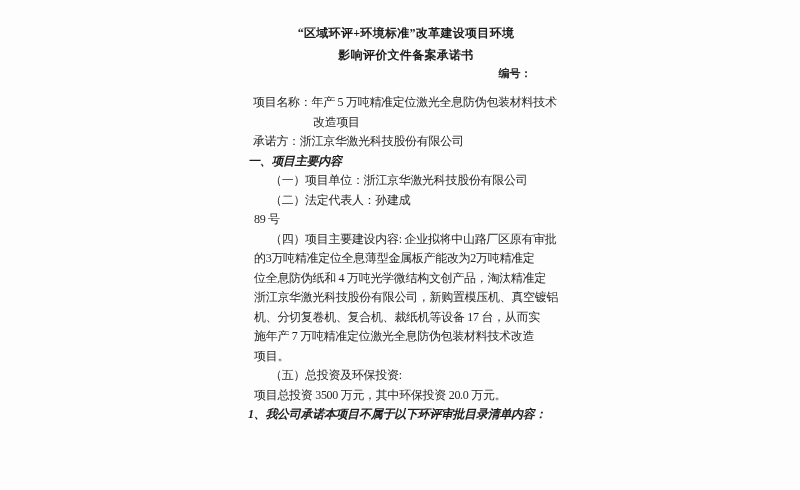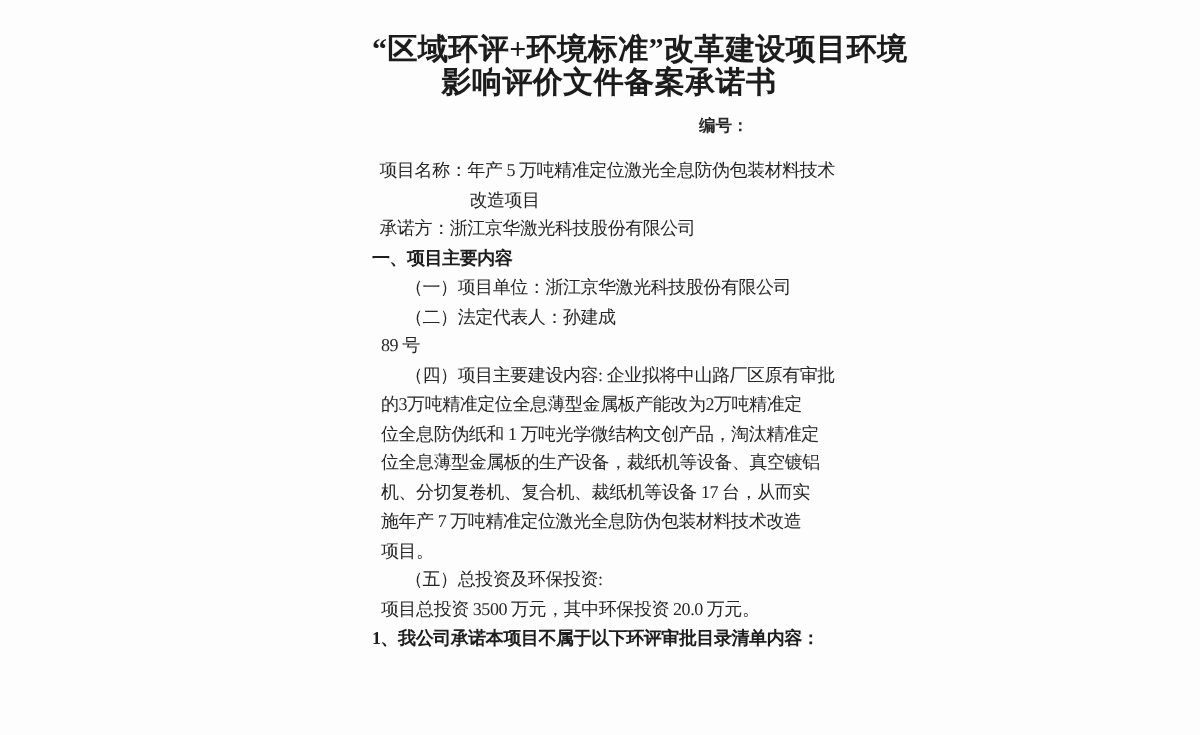--- a/index.html
+++ b/index.html
@@ -18,47 +18,47 @@
   }
   .doc {
     position: absolute;
     left: 248px;
     top: 22px;
     width: 316px;
   }
   .title {
     text-align: center;
     font-weight: 700;
-    font-size: 20px;
+    font-size: 12px;
     line-height: 22px;
     color: #1c1c1c;
     letter-spacing: 0.3px;
     white-space: nowrap;
   }
   .serial {
-    margin-top: 11px;
     padding-left: 218px;
     font-size: 11px;
     font-weight: 700;
     color: #2a2a2a;
     line-height: 15px;
+    text-align: center;
   }
   .body-lines {
     margin-top: 12px;
     font-size: 12px;
     line-height: 19.5px;
     letter-spacing: -0.3px;
     color: #262626;
   }
   .line { white-space: nowrap; }
   .off-label { padding-left: 5px; }   
   .off-cont  { padding-left: 6px; font-family: Liberation Serif, serif; }   
   .off-item  { padding-left: 22px; }  
   .off-wrap2 { padding-left: 65px; }  
-  .bold { font-weight: 700; color: #1e1e1e; }
+  .bold { font-weight: 700; color: #1e1e1e; font-style: italic; }
 </style>
 </head>
 <body>
 
 <div class="page">
   <div class="doc">
 
     <div class="title">
       <div>“区域环评+环境标准”改革建设项目环境</div>
       <div>影响评价文件备案承诺书</div>
@@ -69,22 +69,22 @@
     <div class="body-lines">
       <div class="line off-label">项目名称：年产 5 万吨精准定位激光全息防伪包装材料技术</div>
       <div class="line off-wrap2">改造项目</div>
       <div class="line off-label">承诺方：浙江京华激光科技股份有限公司</div>
       <div class="line bold">一、项目主要内容</div>
       <div class="line off-item">（一）项目单位：浙江京华激光科技股份有限公司</div>
       <div class="line off-item">（二）法定代表人：孙建成</div>
       <div class="line off-cont">89 号</div>
       <div class="line off-item">（四）项目主要建设内容: 企业拟将中山路厂区原有审批</div>
       <div class="line off-cont">的3万吨精准定位全息薄型金属板产能改为2万吨精准定</div>
-      <div class="line off-cont">位全息防伪纸和 1 万吨光学微结构文创产品，淘汰精准定</div>
-      <div class="line off-cont">位全息薄型金属板的生产设备，裁纸机等设备、真空镀铝</div>
+      <div class="line off-cont">位全息防伪纸和 4 万吨光学微结构文创产品，淘汰精准定</div>
+      <div class="line off-cont">浙江京华激光科技股份有限公司，新购置模压机、真空镀铝</div>
       <div class="line off-cont">机、分切复卷机、复合机、裁纸机等设备 17 台，从而实</div>
       <div class="line off-cont">施年产 7 万吨精准定位激光全息防伪包装材料技术改造</div>
       <div class="line off-cont">项目。</div>
       <div class="line off-item">（五）总投资及环保投资:</div>
       <div class="line off-cont">项目总投资 3500 万元，其中环保投资 20.0 万元。</div>
       <div class="line bold">1、我公司承诺本项目不属于以下环评审批目录清单内容：</div>
     </div>
 
   </div>
 </div>

